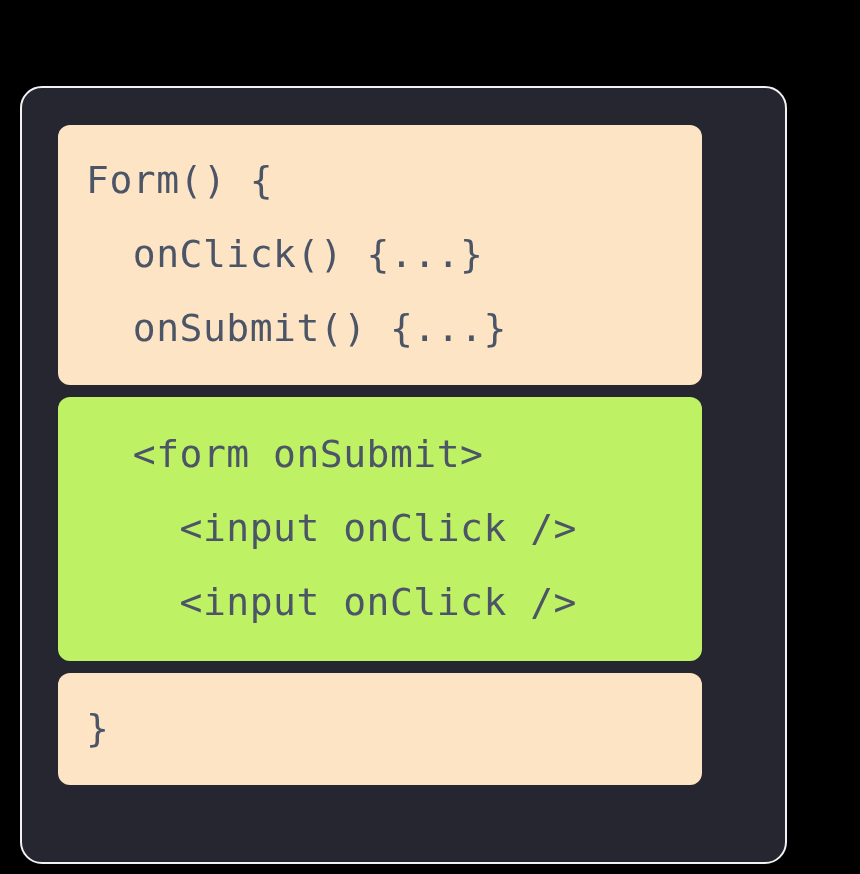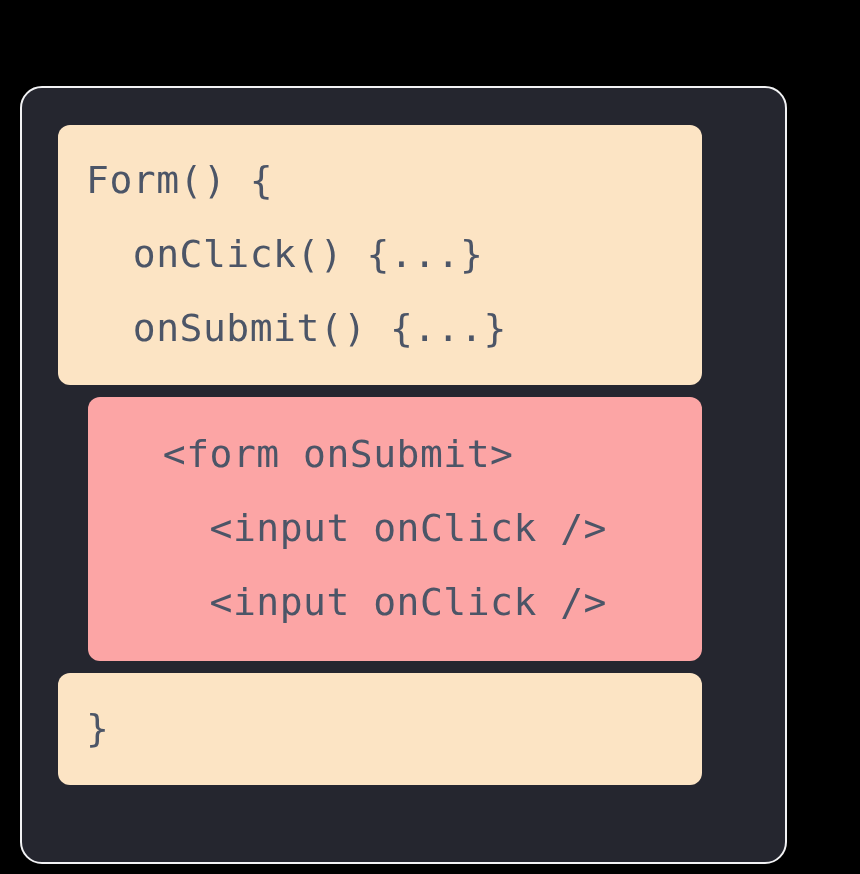--- a/index.html
+++ b/index.html
@@ -48,22 +48,21 @@
     border-radius: 12px;
     padding: 22px 28px;
     margin-bottom: 12px;
   }
   .panel:last-child { margin-bottom: 0; }
 
   .panel-component {
     background: #FCE4C4;
   }
   .panel-markup {
-    background: #fca5a5;
-    margin-left: 30px;
+    background: #bef264;
   }
   .panel-closing {
     background: #FCE4C4;
   }
 
   .code-line {
     color: #4C5567;
     font-family: "DejaVu Sans Mono", "Liberation Mono", monospace;
     font-size: 38px;
     line-height: 74px;

